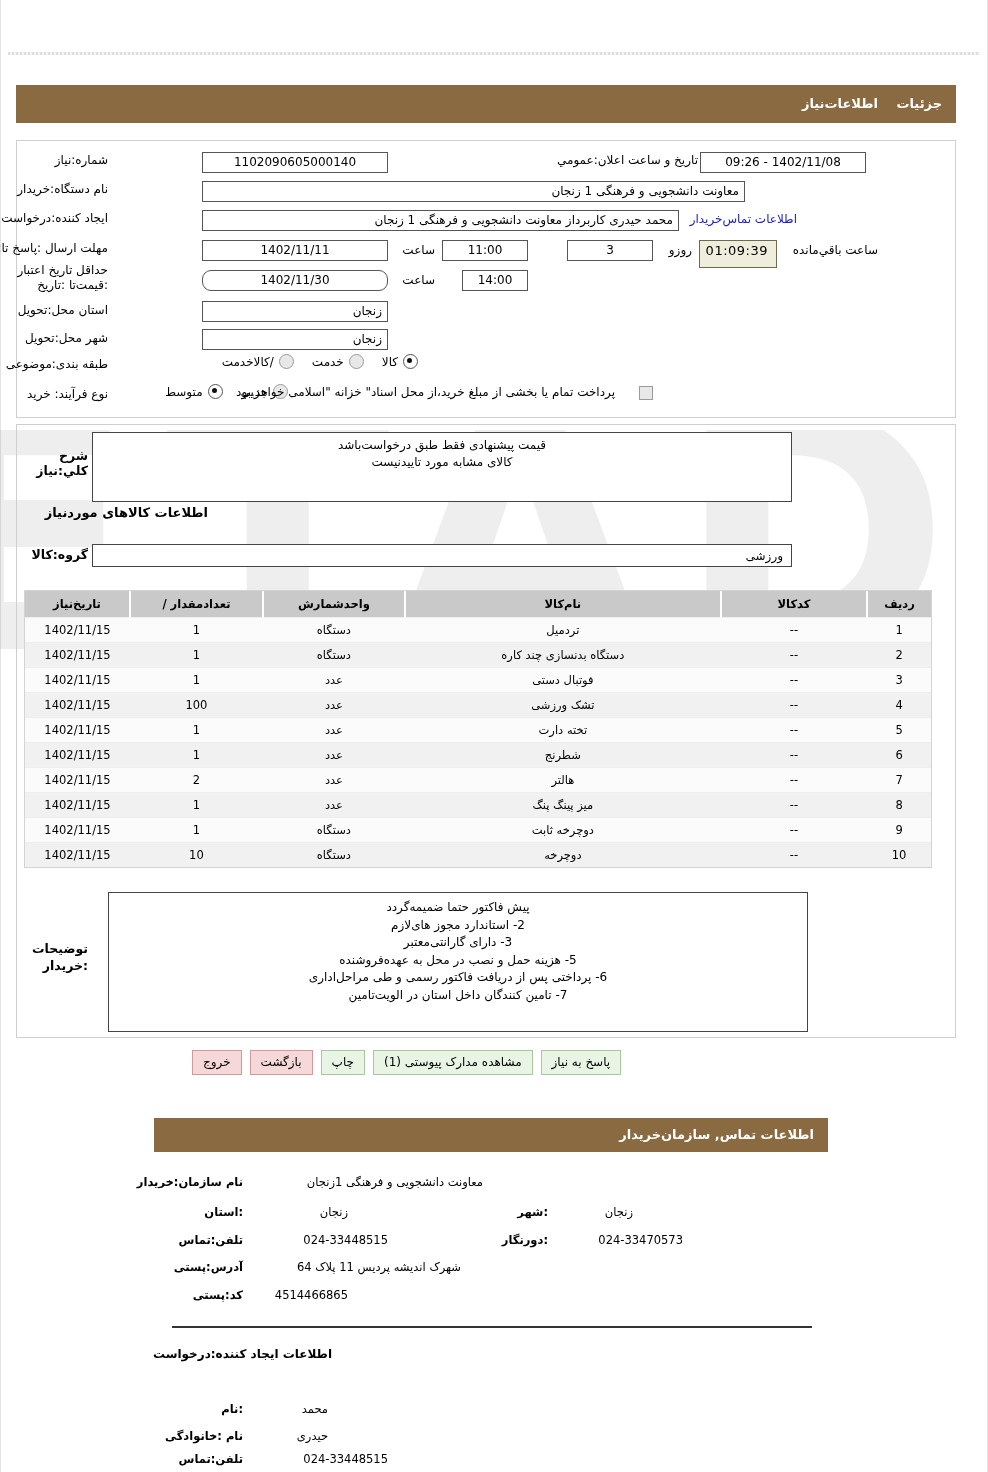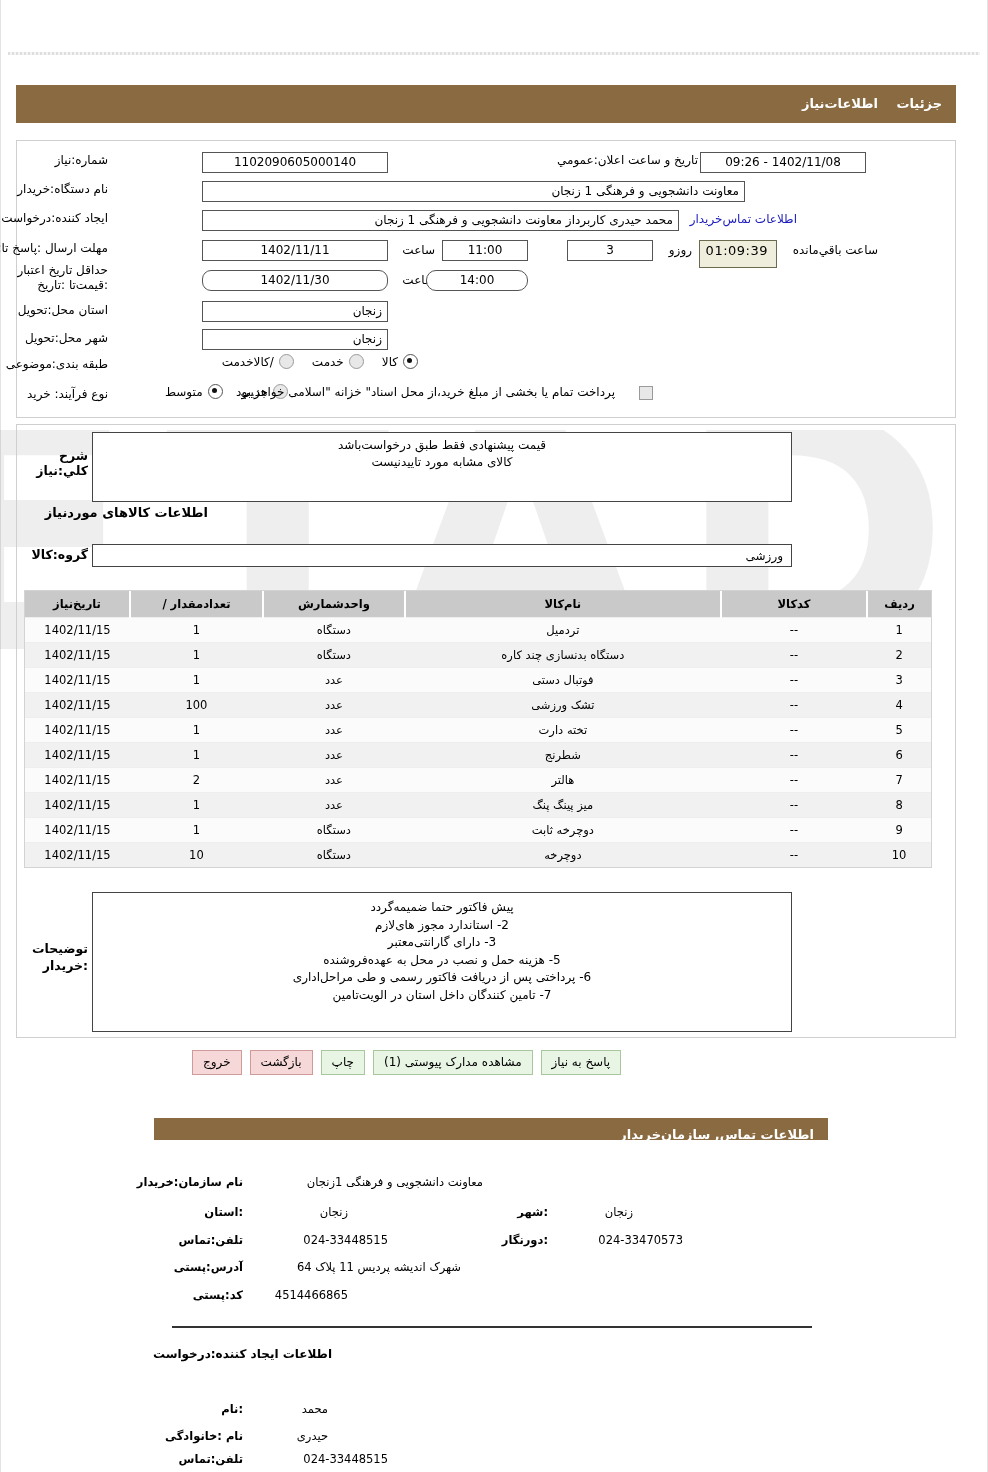--- a/index.html
+++ b/index.html
@@ -77,21 +77,21 @@
     top: 85px;
     width: 940px;
     height: 38px;
     line-height: 20px;
   }
   .banner-contact {
     position: absolute;
     right: 160px;
     top: 1118px;
     width: 674px;
-    height: 22px;
+    height: 34px;
     line-height: 16px;
     font-size: 13px;
   }
   .banner-top .ban-a { margin-left: 14px; }
 
   
   .panel {
     position: absolute;
     border: 1px solid #cfcfcf;
     background: transparent;
@@ -236,21 +236,21 @@
   .c-date { width: 100px; }
 
   
   #notes-label {
     position: absolute; right: 900px; top: 940px;
     width: 64px; font-weight: bold; font-size: 12.5px;
     line-height: 17px; 
   }
   #notes-box {
     position: absolute;
-    right: 196px; top: 892px;
+    right: 180px; top: 892px;
     width: 700px; height: 140px;
     border: 1px solid #444; background: rgba(255,255,255,0.55);
     box-sizing: border-box;
     padding: 6px 4px;
     font-size: 12px; line-height: 17.5px;
     text-align: center;
   }
 
   
   #btnbar {
@@ -336,21 +336,21 @@
   <div class="fld ctr" style="position:absolute; right:335px; top:240px; width:86px;">3</div>
   <span class="lbl" style="position:absolute; right:296px; top:243px;">روزو</span>
   <div class="timer" style="position:absolute; right:211px; top:240px; width:78px;">01:09:39</div>
   <span class="lbl" style="position:absolute; right:110px; top:243px;">ساعت باقي‌مانده</span>
 
   <div class="row" style="right:880px; top:263px; display:block; width:112px;">
     <span class="lbl" style="display:block; line-height:15px; white-space:normal;">حداقل تاریخ اعتبار :قیمت‌تا :تاریخ</span>
   </div>
   <div class="fld ctr" style="position:absolute; right:600px; top:270px; width:186px;border-radius:9px;">1402/11/30</div>
   <span class="lbl" style="position:absolute; right:553px; top:273px;">ساعت</span>
-  <div class="fld ctr" style="position:absolute; right:460px; top:270px; width:102px;border-radius:10px;">14:00</div>
+  <div class="fld ctr" style="position:absolute; right:460px; top:270px; width:66px;">14:00</div>
 
   <div class="row" style="right:880px; top:303px;">
     <span class="lbl">استان محل:تحویل</span>
   </div>
   <div class="fld" style="position:absolute; right:600px; top:301px; width:186px;">زنجان</div>
 
   <div class="row" style="right:880px; top:331px;">
     <span class="lbl">شهر محل:تحویل</span>
   </div>
   <div class="fld" style="position:absolute; right:600px; top:329px; width:186px;">زنجان</div>

